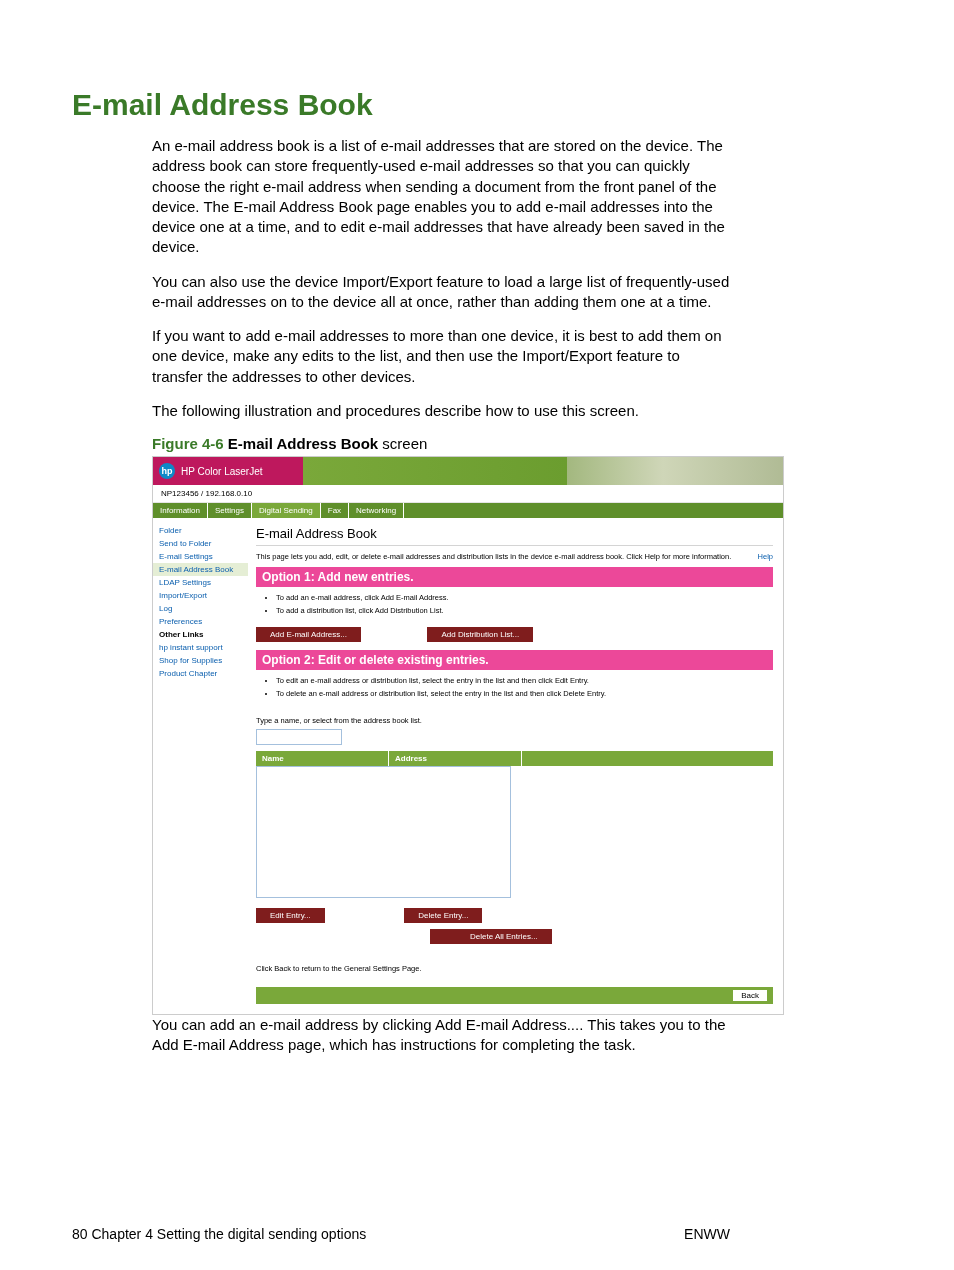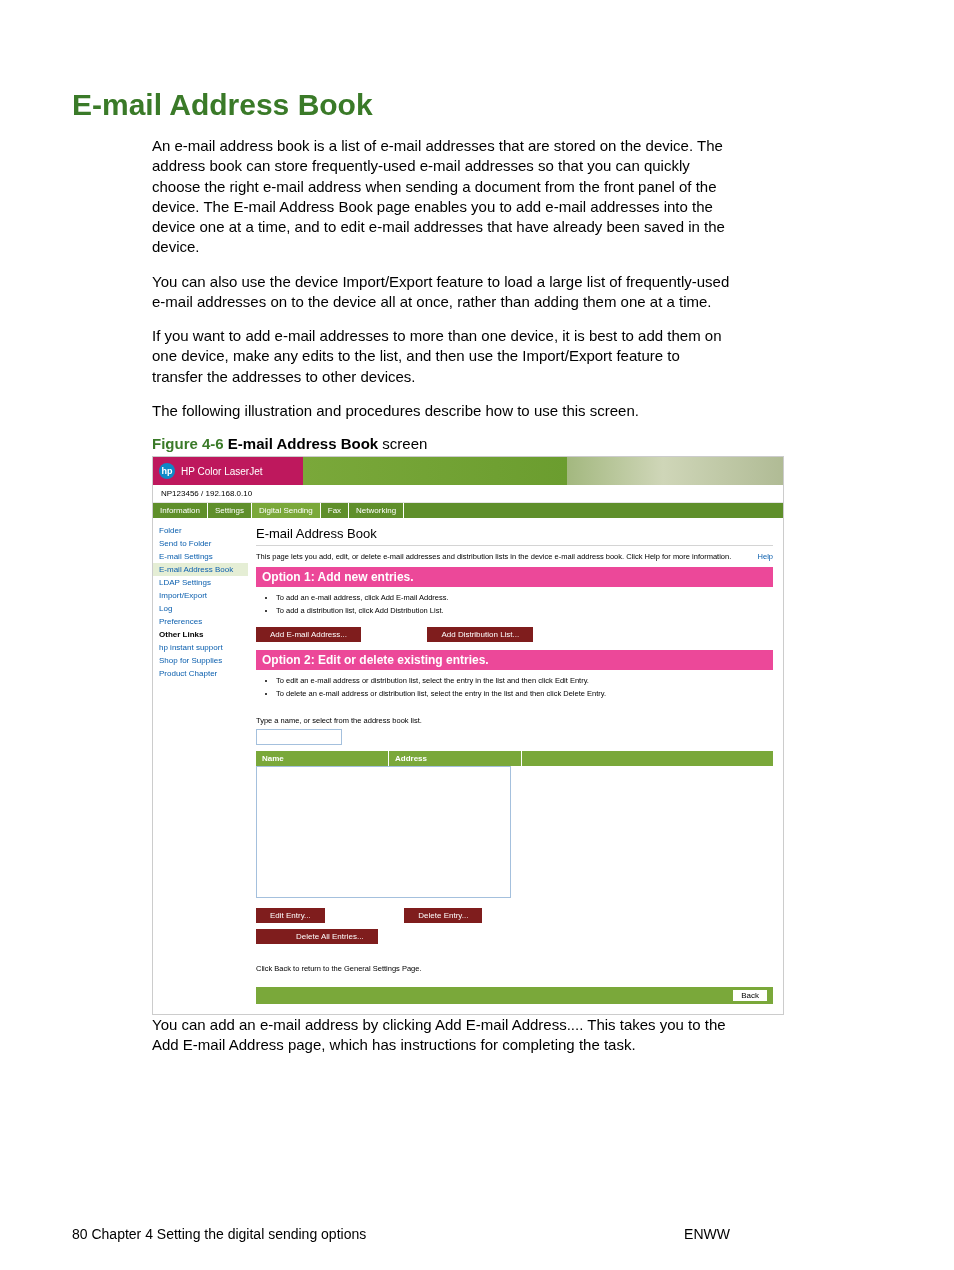--- a/index.html
+++ b/index.html
@@ -281,21 +281,21 @@
           <div class="ss-th name">Name</div>
           <div class="ss-th addr">Address</div>
         </div>
         <div class="ss-listbox"></div>
 
         <div style="margin-top:8px;">
           <button class="ss-btn">Edit Entry...</button>
           <button class="ss-btn" style="margin-left:73px;">Delete Entry...</button>
         </div>
         <div>
-          <button class="ss-btn" style="padding-left:40px;">Delete All Entries...</button>
+          <button class="ss-btn" style="margin-left:174px;padding-left:40px;">Delete All Entries...</button>
         </div>
 
         <div class="ss-plain" style="margin-top:16px;">Click Back to return to the General Settings Page.</div>
 
         <div class="ss-backbar">
           <button class="ss-back-btn">Back</button>
         </div>
       </div>
     </div>
   </div>

